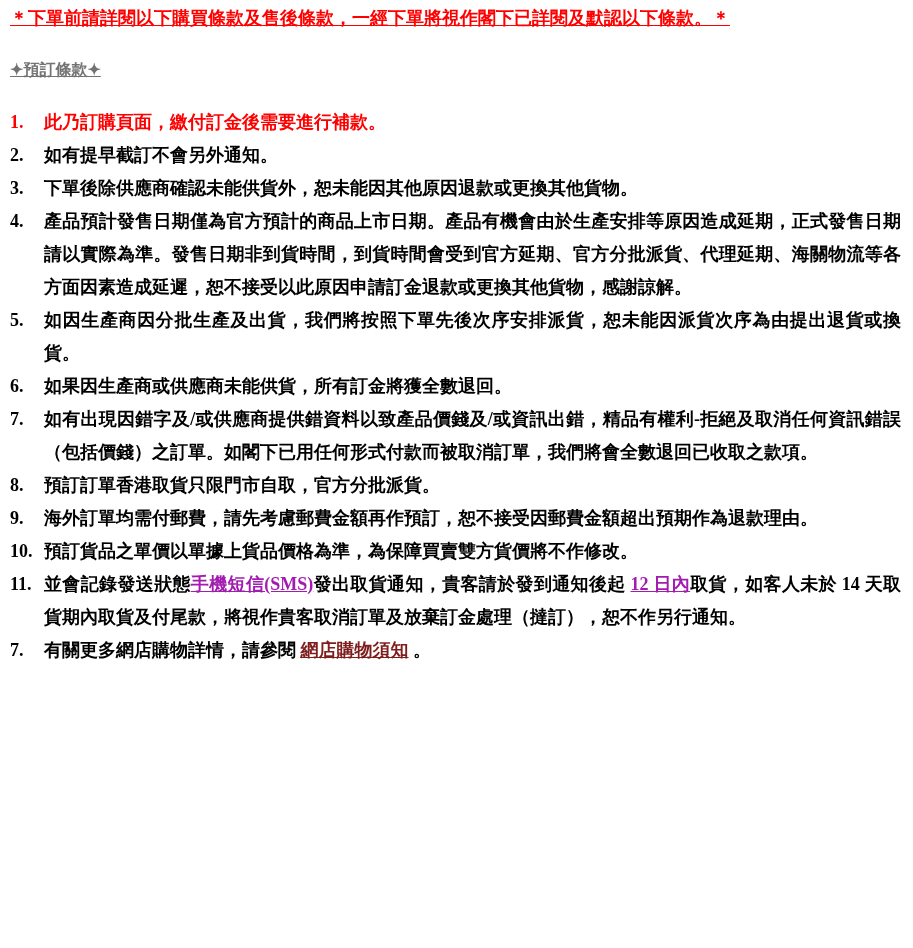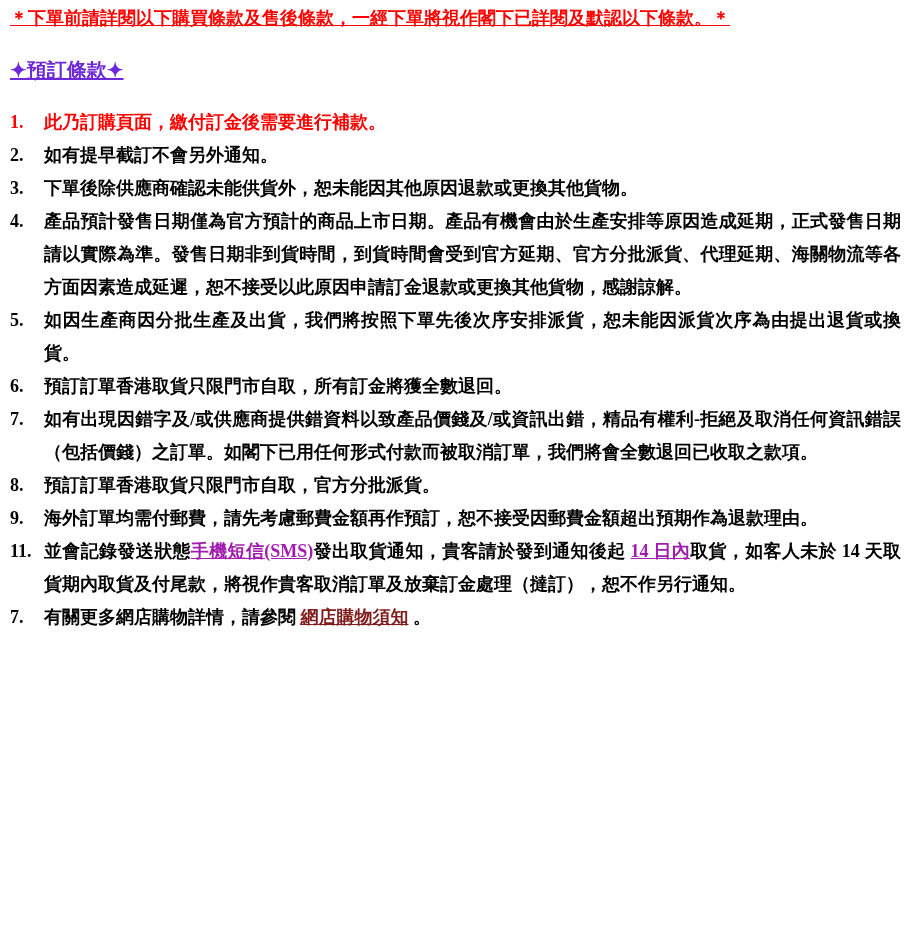--- a/index.html
+++ b/index.html
@@ -20,23 +20,23 @@
   }
   .doc-title {
     font-size: 18px;
     line-height: 28px;
     color: #ff0000;
     text-decoration: underline;
     margin: 4px 0 26px 0;
     font-weight: bold;
   }
   .section-header {
-    font-size: 20px;
+    font-size: 16px;
     line-height: 24px;
-    color: #6d28d9;
+    color: #737373;
     text-decoration: underline;
     margin: 0 0 24px 0;
     font-weight: bold;
   }
   ol.terms {
     list-style: none;
     margin: 0;
     padding: 0;
   }
   ol.terms li {
@@ -87,36 +87,40 @@
       <li>
         <span class="num">4.</span>
         <div class="content"><span>產品預計發售日期僅為官方預計的商品上市日期。產品有機會由於生產安排等原因造成延期，正式發售日期請以實際為準。發售日期非到貨時間，到貨時間會受到官方延期、官方分批派貨、代理延期、海關物流等各方面因素造成延遲，恕不接受以此原因申請訂金退款或更換其他貨物，感謝諒解。</span></div>
       </li>
       <li>
         <span class="num">5.</span>
         <div class="content"><span>如因生產商因分批生產及出貨，我們將按照下單先後次序安排派貨，恕未能因派貨次序為由提出退貨或換貨。</span></div>
       </li>
       <li>
         <span class="num">6.</span>
-        <div class="content"><span>預訂訂單香港取貨只限門市自取，所有訂金將獲全數退回。</span></div>
+        <div class="content"><span>如果因生產商或供應商未能供貨，所有訂金將獲全數退回。</span></div>
       </li>
       <li>
         <span class="num">7.</span>
         <div class="content"><span>如有出現因錯字及/或供應商提供錯資料以致產品價錢及/或資訊出錯，精品有權利-拒絕及取消任何資訊錯誤（包括價錢）之訂單。如閣下已用任何形式付款而被取消訂單，我們將會全數退回已收取之款項。</span></div>
       </li>
       <li>
         <span class="num">8.</span>
         <div class="content"><span>預訂訂單香港取貨只限門市自取，官方分批派貨。</span></div>
       </li>
       <li>
         <span class="num">9.</span>
         <div class="content"><span>海外訂單均需付郵費，請先考慮郵費金額再作預訂，恕不接受因郵費金額超出預期作為退款理由。</span></div>
       </li>
       <li>
+        <span class="num">10.</span>
+        <div class="content"><span>預訂貨品之單價以單據上貨品價格為準，為保障買賣雙方貨價將不作修改。</span></div>
+      </li>
+      <li>
         <span class="num">11.</span>
-        <div class="content"><span>並會記錄發送狀態</span><span class="redlink">手機短信(SMS)</span><span>發出取貨通知，貴客請於發到通知後起 </span><span class="redlink">14 日內</span><span>取貨，如客人未於 14 天取貨期內取貨及付尾款，將視作貴客取消訂單及放棄訂金處理（撻訂），恕不作另行通知。</span></div>
+        <div class="content"><span>並會記錄發送狀態</span><span class="redlink">手機短信(SMS)</span><span>發出取貨通知，貴客請於發到通知後起 </span><span class="redlink">12 日內</span><span>取貨，如客人未於 14 天取貨期內取貨及付尾款，將視作貴客取消訂單及放棄訂金處理（撻訂），恕不作另行通知。</span></div>
       </li>
       <li>
         <span class="num">7.</span>
         <div class="content"><span>有關更多網店購物詳情，請參閱 </span><a href="#" class="link">網店購物須知</a><span> 。</span></div>
       </li>
     </ol>
 </div>
 
 </body></html>

